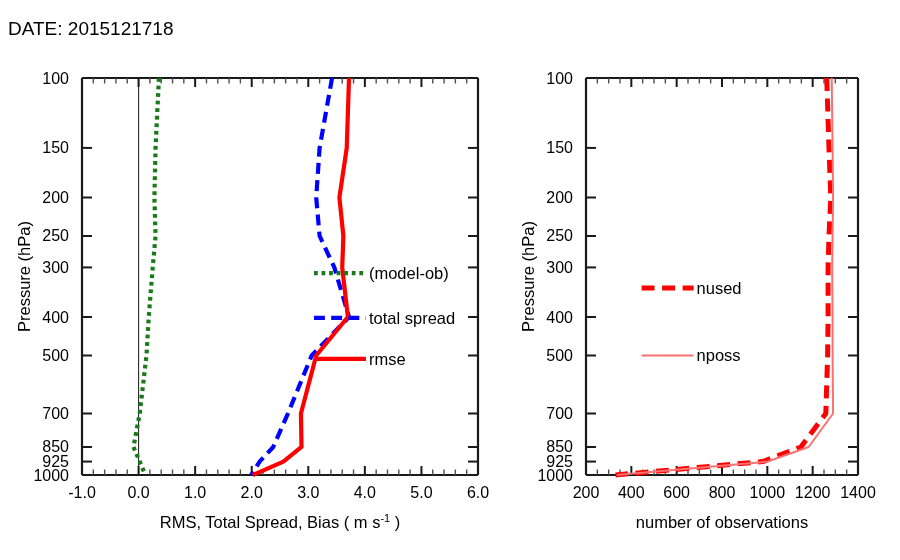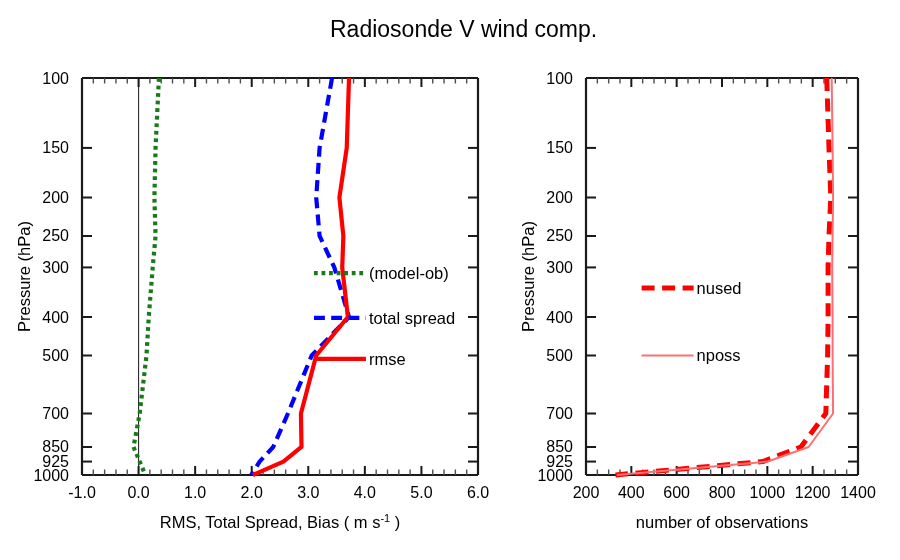--- a/index.html
+++ b/index.html
@@ -71,21 +71,21 @@
   }
   .sup {
     font-size: 11px;
   }
 </style>
 </head>
 <body>
 
 <div id="root">
 
-  <div class="hdr-title">Radiosonde V wind comp.</div>
+  <div class="hdr-date">DATE: 2015121718</div>
 
   <svg id="plot-surface" width="900" height="560" xmlns="http://www.w3.org/2000/svg">
       <g>
         <path d="M82 78 L478 78 M82 78 L82 475 M82 475 L478 475 M478 78 L478 475" class="axis-line"></path>
         <line x1="138.57142857142856" y1="78" x2="138.57142857142856" y2="475" class="zero-line"></line>
         <line x1="82" y1="475" x2="82" y2="466" class="tick"></line>
         <line x1="82" y1="78" x2="82" y2="87" class="tick"></line>
         <line x1="93.31428571428572" y1="475" x2="93.31428571428572" y2="469.5" class="tick-minor"></line>
         <line x1="93.31428571428572" y1="78" x2="93.31428571428572" y2="83.5" class="tick-minor"></line>
         <line x1="104.62857142857142" y1="475" x2="104.62857142857142" y2="469.5" class="tick-minor"></line>

